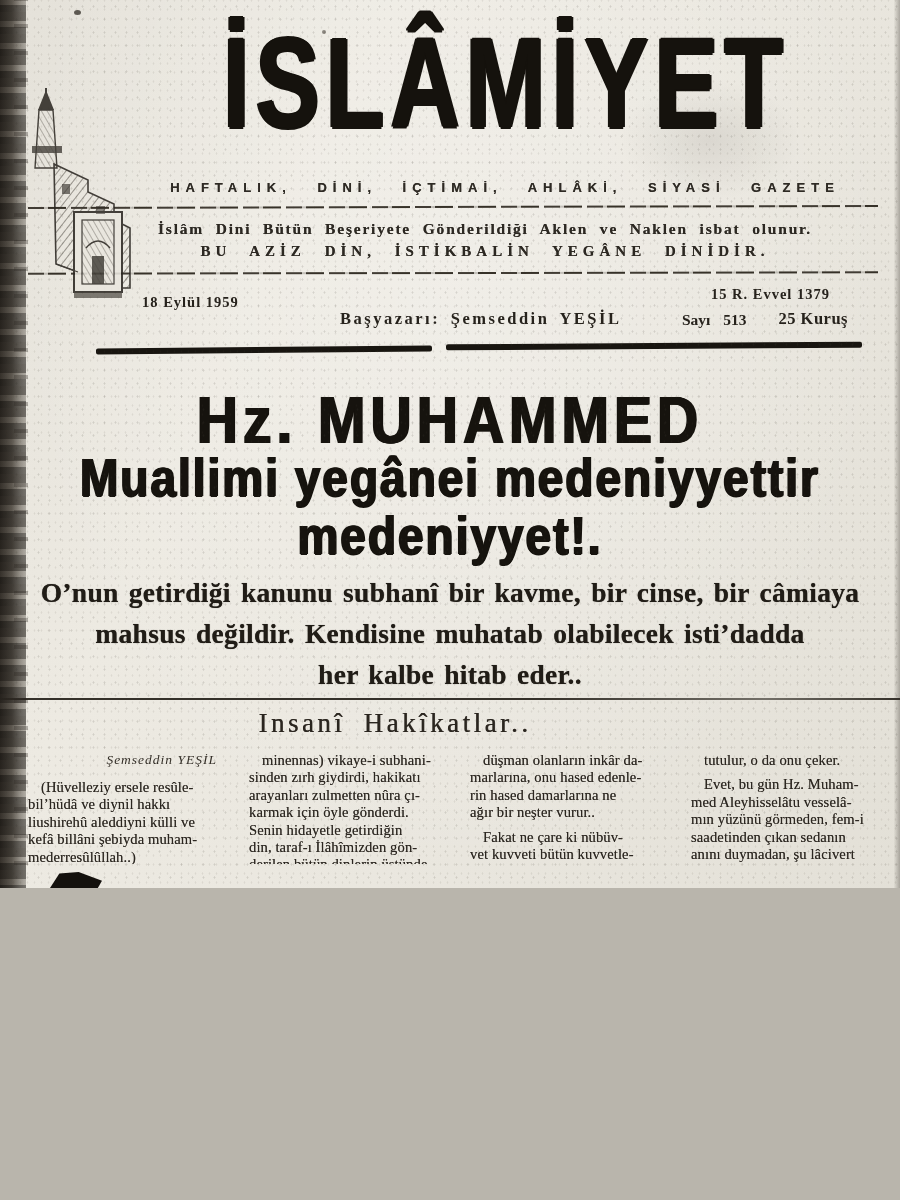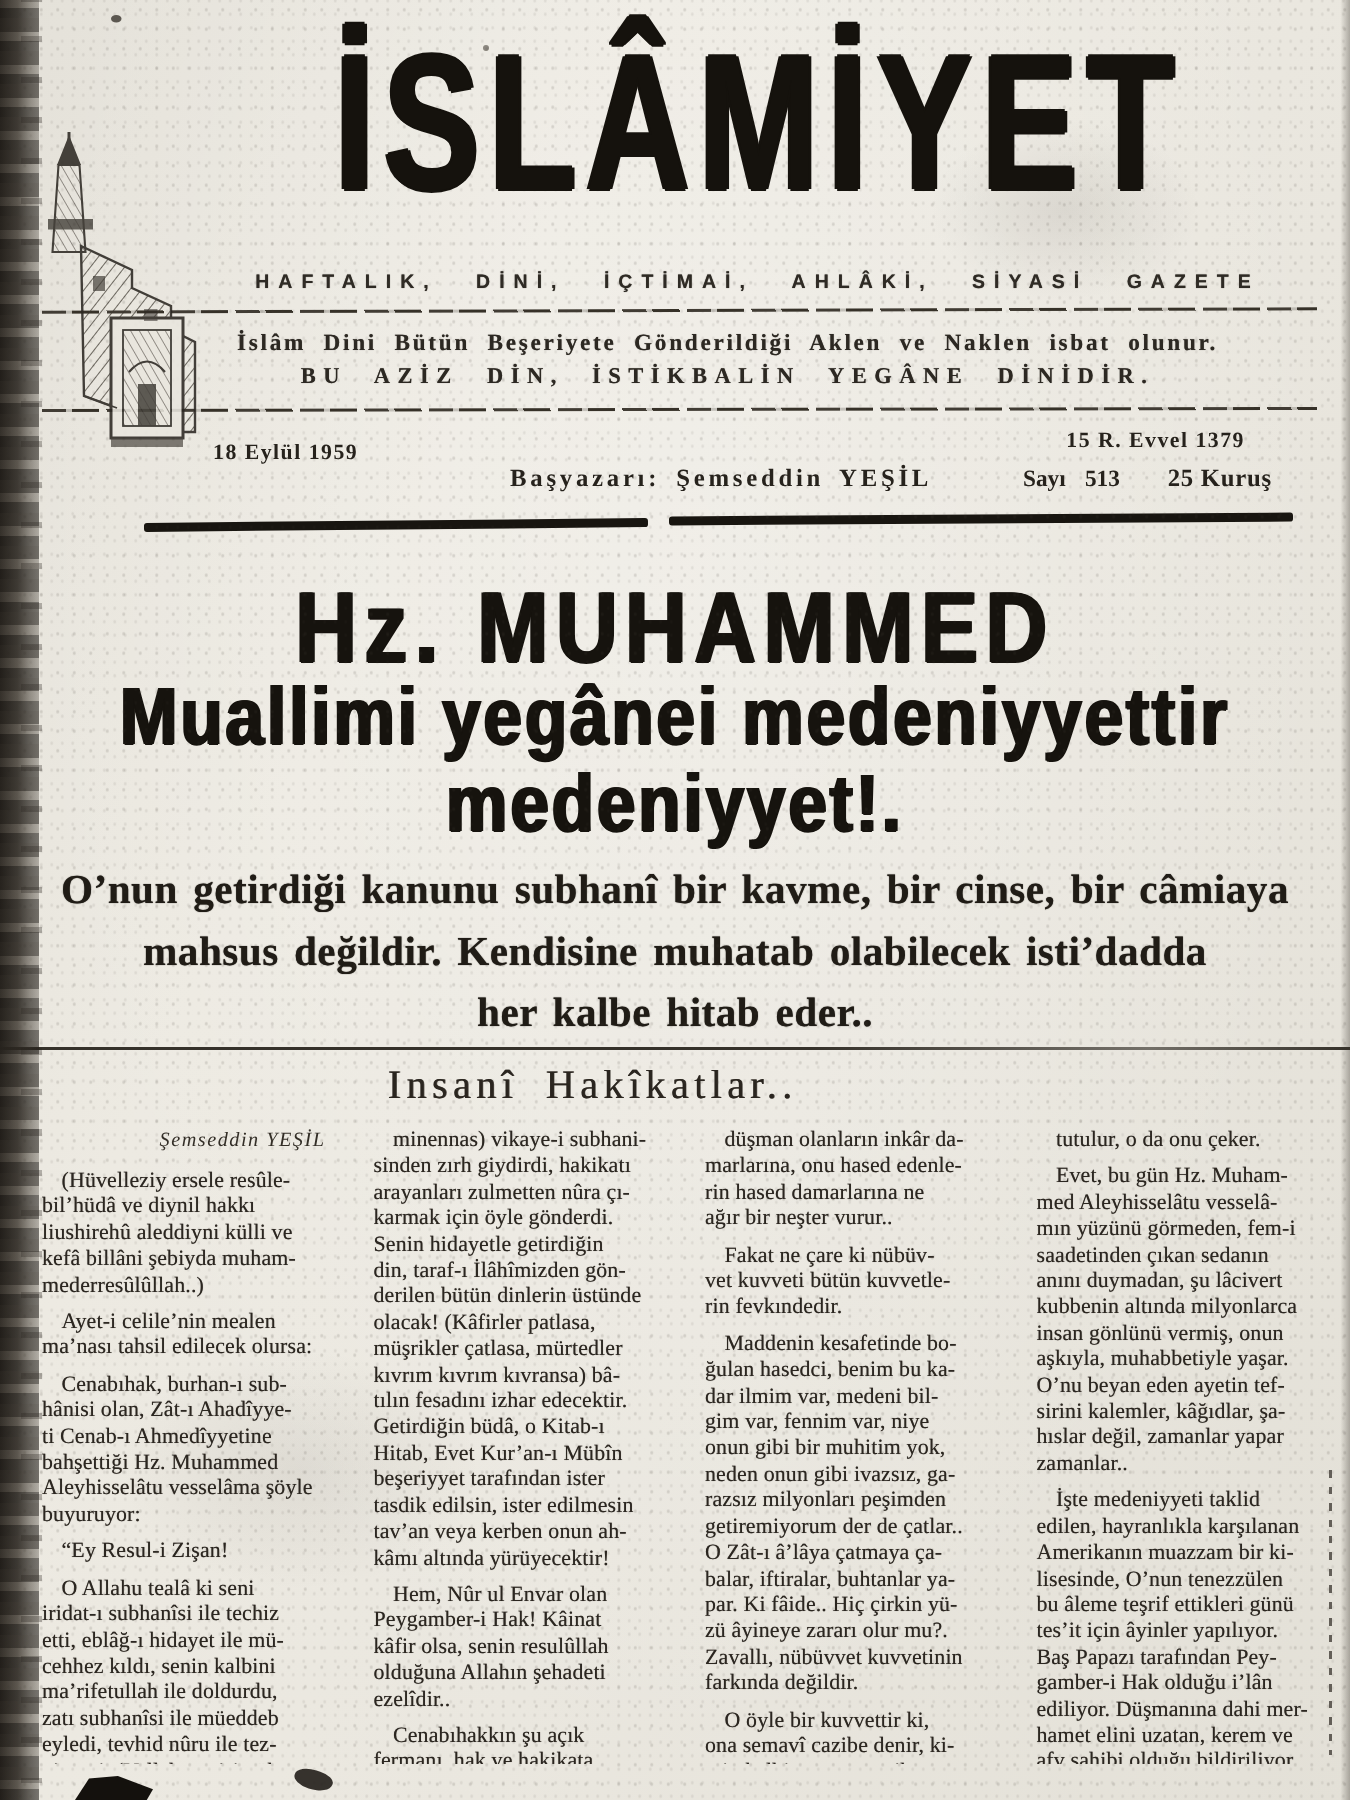--- a/index.html
+++ b/index.html
@@ -1,17 +1,17 @@
 <!DOCTYPE html>
 <html><head>
 <meta charset="utf-8">
 <style>
   html,body{margin:0;padding:0;background:#b9b5ac;}
   .page{
-    position:relative; width:900px; height:1200px; margin:0 auto;
+    position:relative; width:900px; height:888px; margin:0 auto;
     background:
       radial-gradient(ellipse at 50% 30%, rgba(255,255,255,.25), transparent 70%),
       linear-gradient(115deg, #e4e1d9 0%, #edeae2 30%, #eae7df 60%, #e3e0d7 100%);
     overflow:hidden;
     font-family:"Liberation Serif", serif;
     color:#26221d;
   }
   
   .page::after{
     content:""; position:absolute; inset:0; pointer-events:none;

